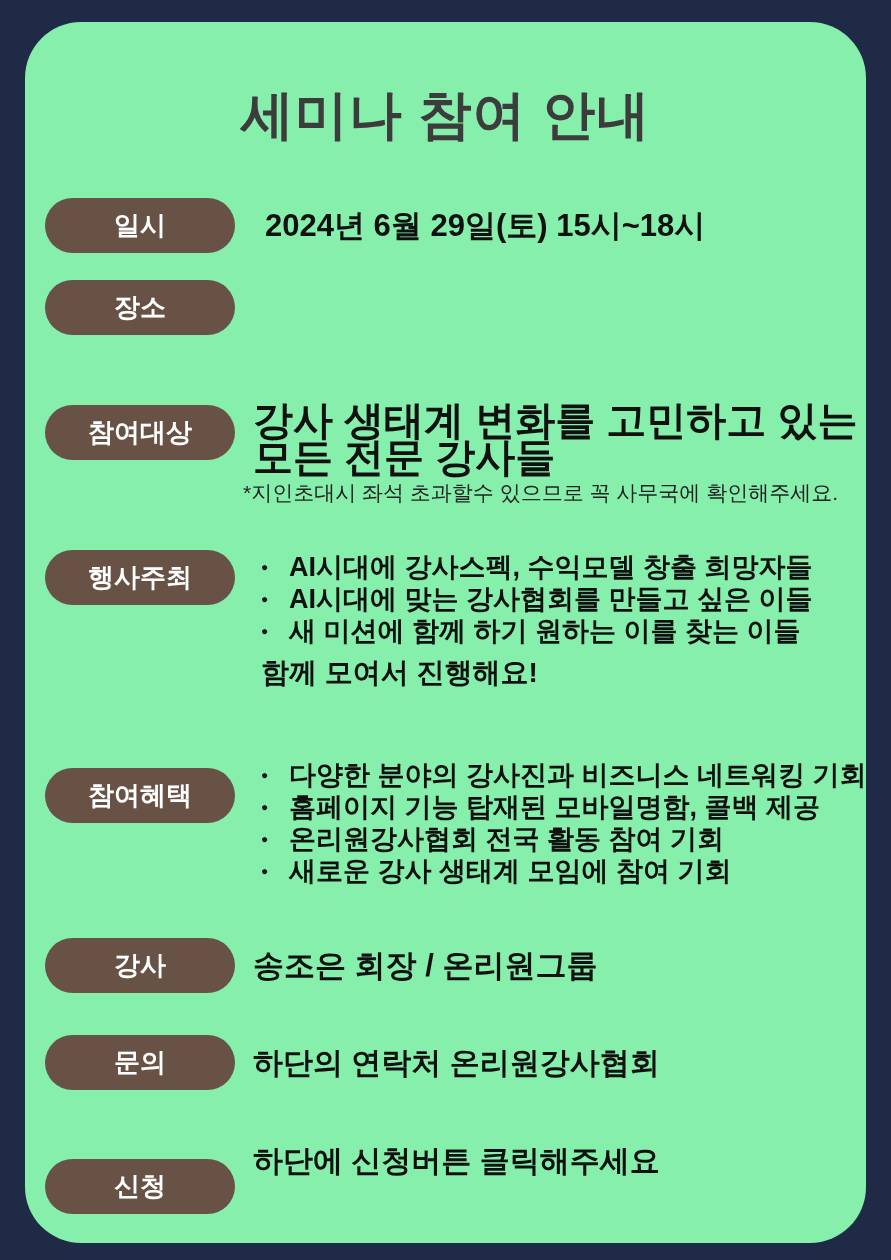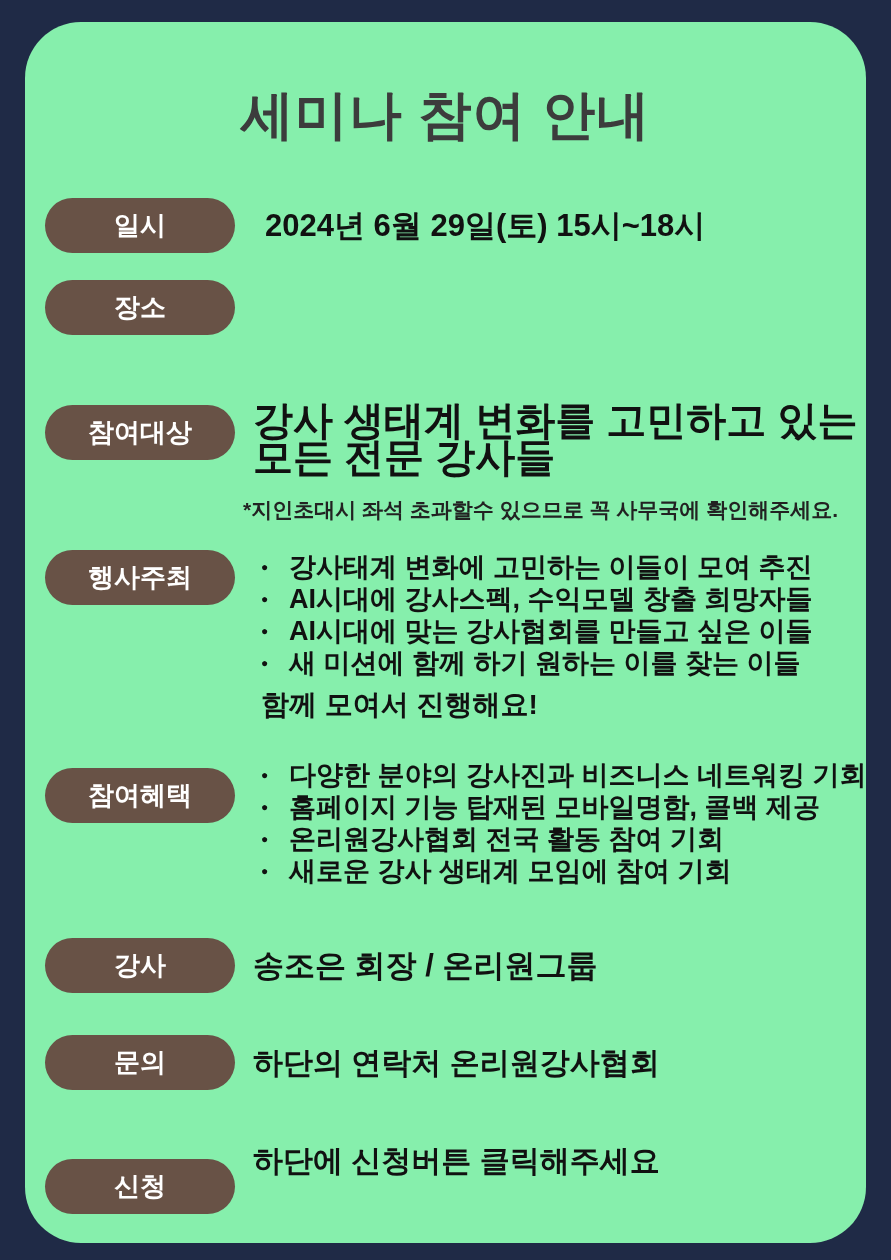--- a/index.html
+++ b/index.html
@@ -50,24 +50,24 @@
   .line {
     font-weight:700;
     white-space:nowrap;
   }
   .single { font-size:31px; line-height:55px; }
   .single-sm { font-size:30px; line-height:55px; }
   .duo { font-size:30px; line-height:38px; }
   .duo-tight { font-size:40px; line-height:37px; }
   .indent-sm { padding-left:12px; }
   .footnote {
-    margin-top:20px;
+    margin-top:3px;
     margin-left:-10px;
     font-size:21px;
-    font-weight:700;
+    font-weight:400;
     color:#222222;
     white-space:nowrap;
   }
   ul.bullets { list-style:none; }
   ul.bullets li {
     position:relative;
     padding-left:36px;
     font-size:27px;
     font-weight:700;
     line-height:32px;
@@ -123,21 +123,20 @@
     <p class="line duo-tight">강사 생태계 변화를 고민하고 있는</p>
     <p class="line duo-tight">모든 전문 강사들</p>
     <p class="footnote">*지인초대시 좌석 초과할수 있으므로 꼭 사무국에 확인해주세요.</p>
   </div>
 
   <div class="pill pill-host">
     <span>행사주최</span>
   </div>
   <div class="content content-host">
     <ul class="bullets">
-      <li>강사태계 변화에 고민하는 이들이 모여 추진</li>
       <li>AI시대에 강사스펙, 수익모델 창출 희망자들</li>
       <li>AI시대에 맞는 강사협회를 만들고 싶은 이들</li>
       <li>새 미션에 함께 하기 원하는 이를 찾는 이들</li>
     </ul>
     <p class="after-line">함께 모여서 진행해요!</p>
   </div>
 
   <div class="pill pill-benefits">
     <span>참여혜택</span>
   </div>

